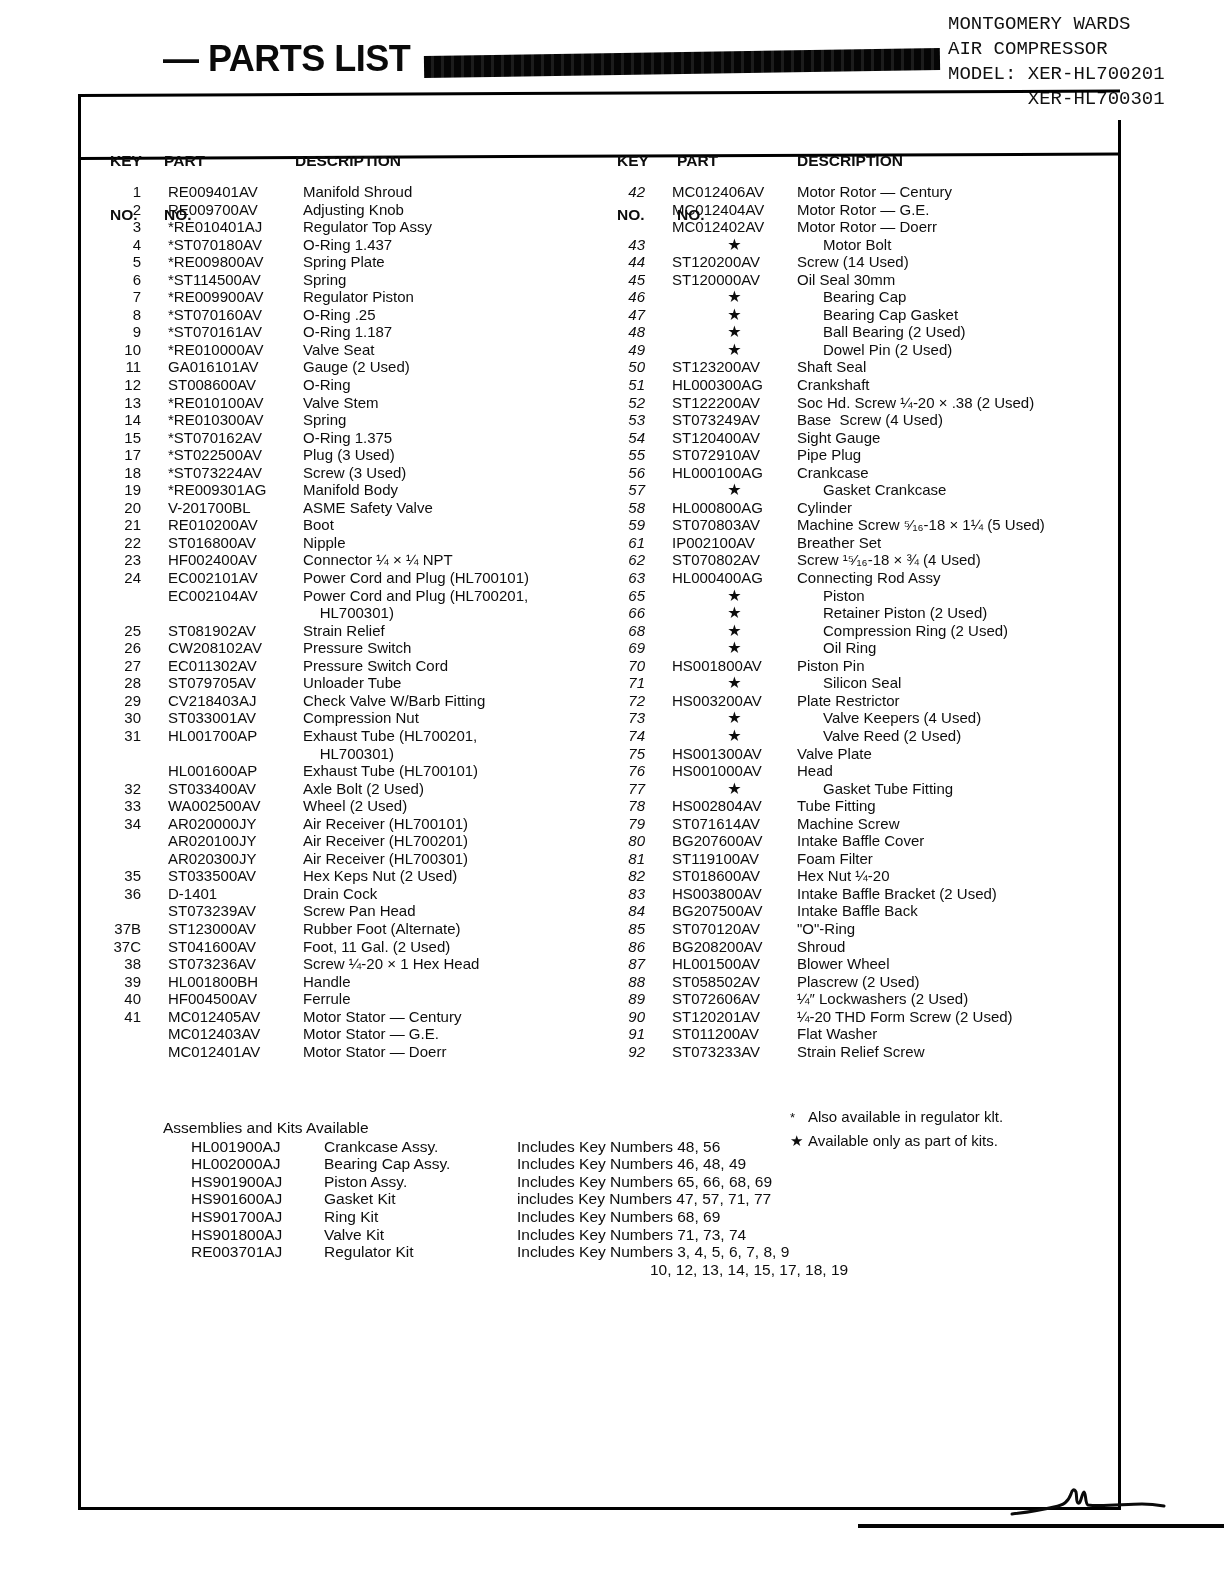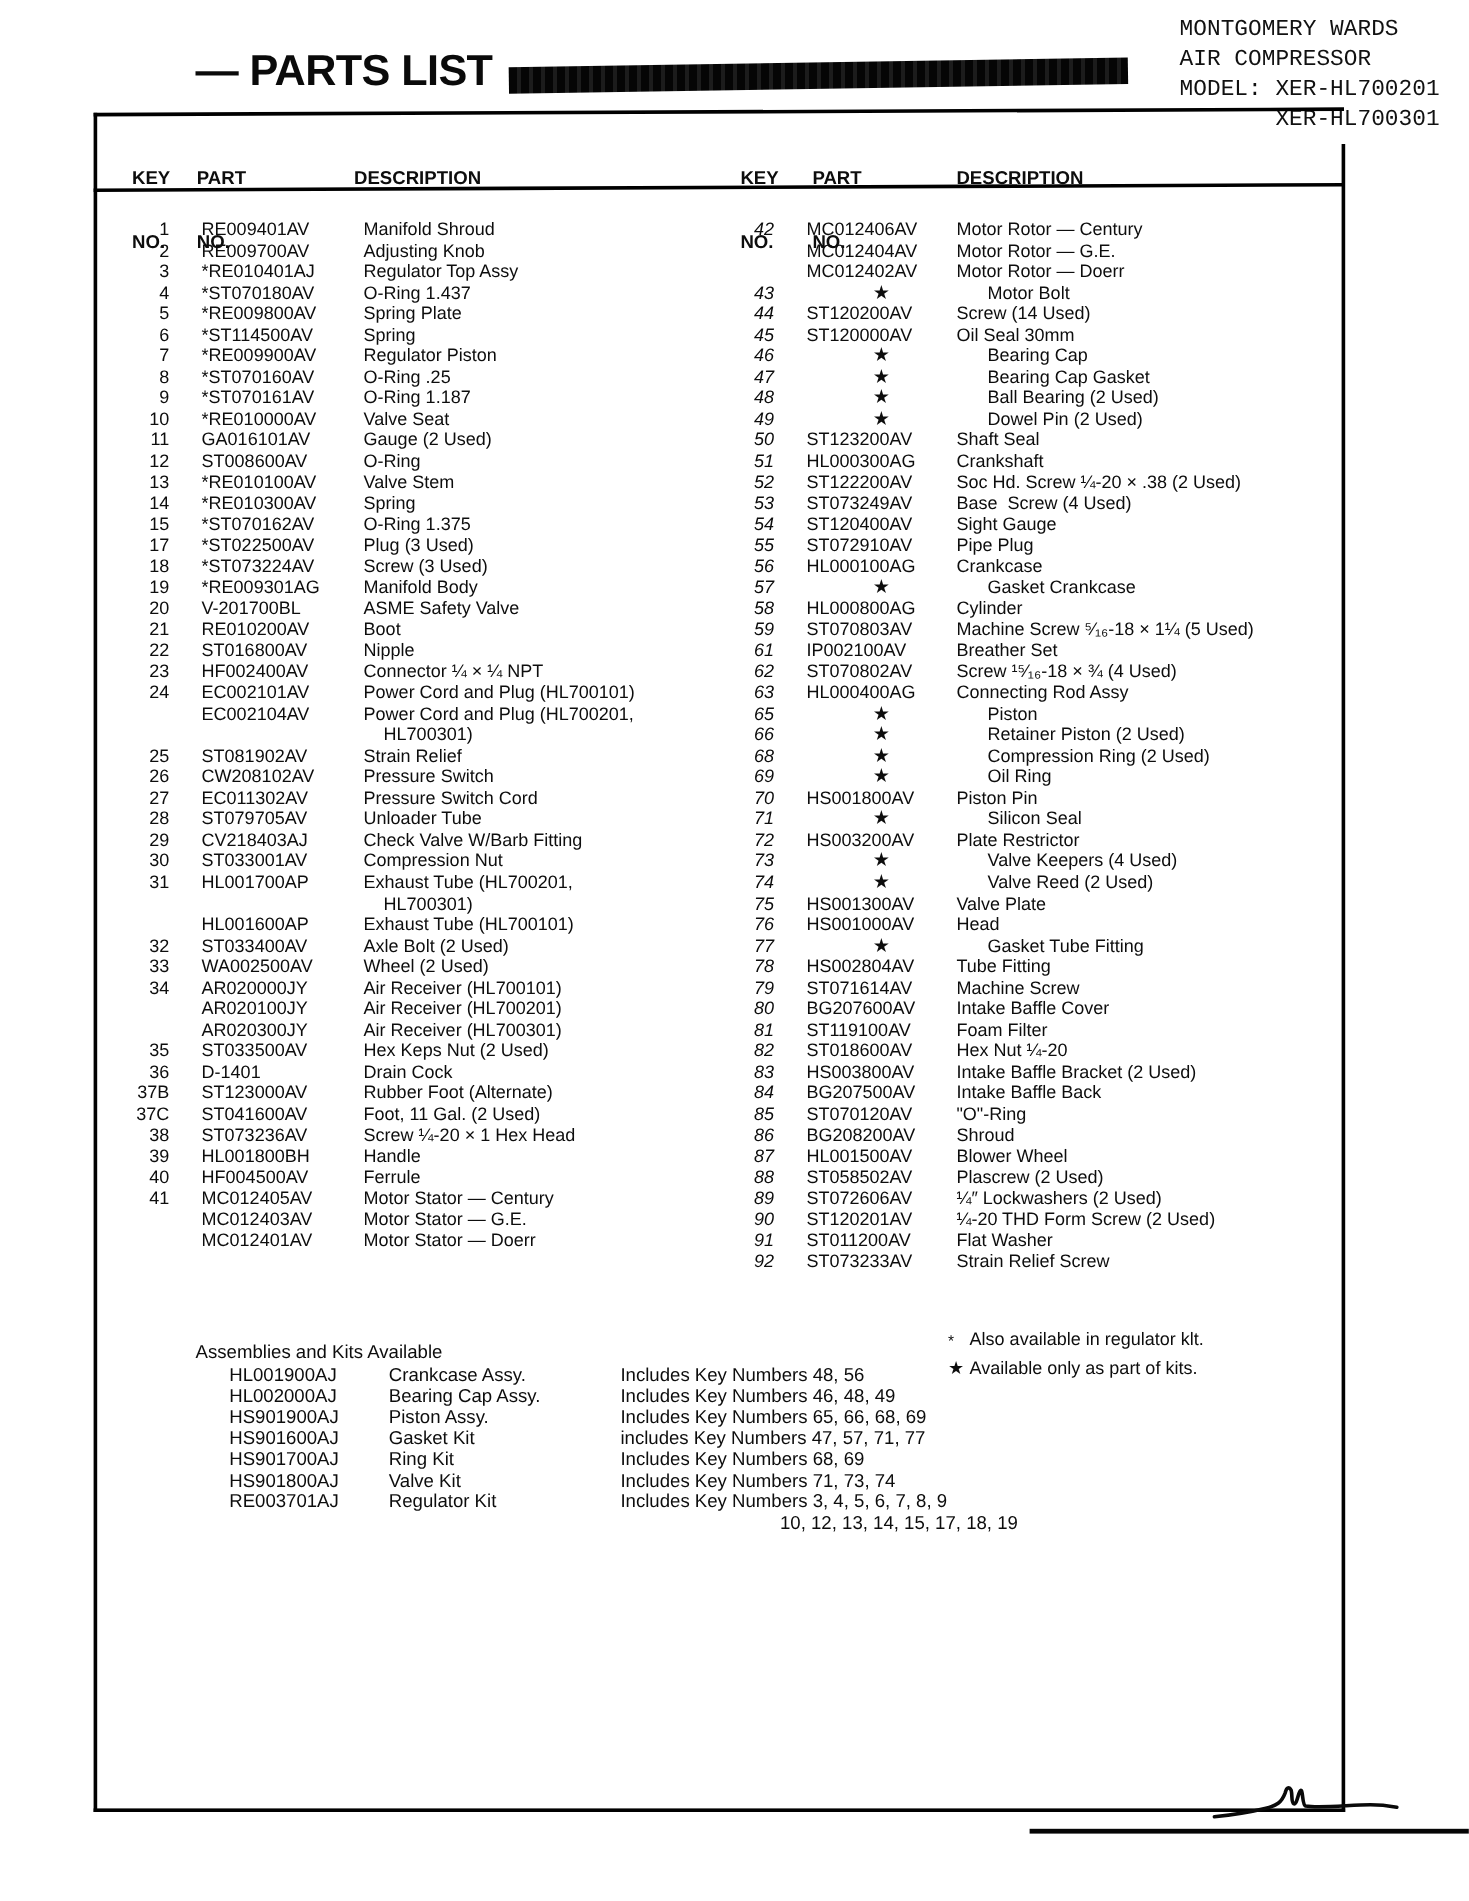--- a/index.html
+++ b/index.html
@@ -15,34 +15,34 @@
     left:163px;top:38px;font-size:36px;font-weight:bold;letter-spacing:-0.5px;
     white-space:pre;color:#0a0a0a;
   }
   .title-bar{
     left:424px;top:52px;width:516px;height:22px;background:
       repeating-linear-gradient(90deg,#050505 0 7px,#1c1c1c 7px 10px);
     transform:rotate(-0.9deg);
   }
   .brand{
     left:948px;top:12px;font-family:"Liberation Mono", monospace;
-    font-size:19px;line-height:25px;white-space:nowrap;color:#111;margin-left:35px;
+    font-size:19px;line-height:25px;white-space:nowrap;color:#111;
   }
   .brand .bl:nth-child(4){padding-left:7ch;}
 
   
   .rule{background:#000;}
   .line-top{left:78px;top:94px;width:1042px;height:3px;transform:rotate(-0.25deg);transform-origin:left center;}
   .line-hdr{left:78px;top:157px;width:1042px;height:3px;transform:rotate(-0.25deg);transform-origin:left center;}
   .line-left{left:78px;top:94px;width:3px;height:1416px;}
   .line-right{left:1118px;top:120px;width:3px;height:1390px;}
   .line-bottom{left:78px;top:1507px;width:1043px;height:3px;}
 
   
-  .colhead{top:104px;font-size:15.5px;font-weight:bold;line-height:18px;white-space:pre;}
+  .colhead{top:116px;font-size:15.5px;font-weight:bold;line-height:18px;white-space:pre;}
   .ch-key-l{left:110px;} .ch-part-l{left:164px;} .ch-desc-l{left:295px;}
   .ch-key-r{left:617px;} .ch-part-r{left:677px;} .ch-desc-r{left:797px;}
 
   
   .col{top:183px;font-size:15px;}
   .col-left{left:95px;width:495px;}
   .col-right{left:600px;width:515px;}
   .prow{display:flex;align-items:flex-start;height:17.55px;line-height:17.55px;}
   .ckey{flex:0 0 46px;text-align:right;white-space:pre;}
   .col-right .ckey{flex:0 0 45px;font-style:italic;}
@@ -311,20 +311,25 @@
     </div>
     <div class="prow">
       <span class="ckey">35</span>
       <span class="cpart">ST033500AV</span>
       <span class="cdesc">Hex Keps Nut (2 Used)</span>
     </div>
     <div class="prow">
       <span class="ckey">36</span>
       <span class="cpart">D-1401</span>
       <span class="cdesc">Drain Cock</span>
+    </div>
+    <div class="prow">
+      <span class="ckey"></span>
+      <span class="cpart">ST073239AV</span>
+      <span class="cdesc">Screw Pan Head</span>
     </div>
     <div class="prow">
       <span class="ckey">37B</span>
       <span class="cpart">ST123000AV</span>
       <span class="cdesc">Rubber Foot (Alternate)</span>
     </div>
     <div class="prow">
       <span class="ckey">37C</span>
       <span class="cpart">ST041600AV</span>
       <span class="cdesc">Foot, 11 Gal. (2 Used)</span>

